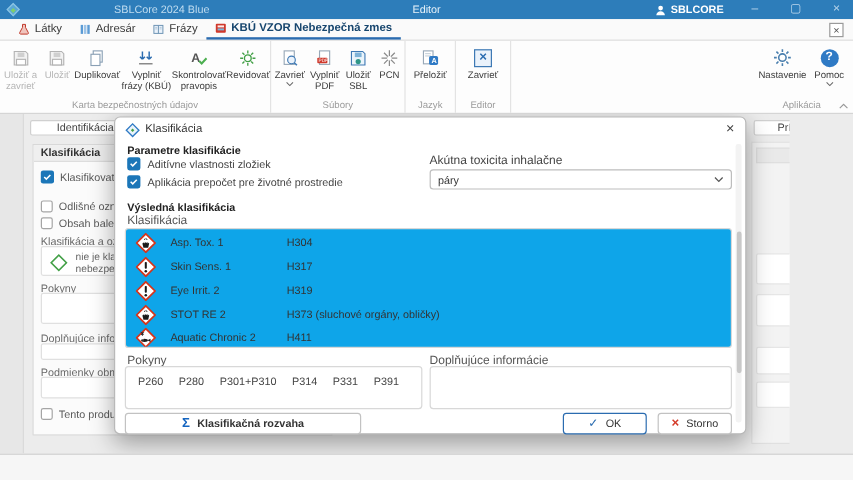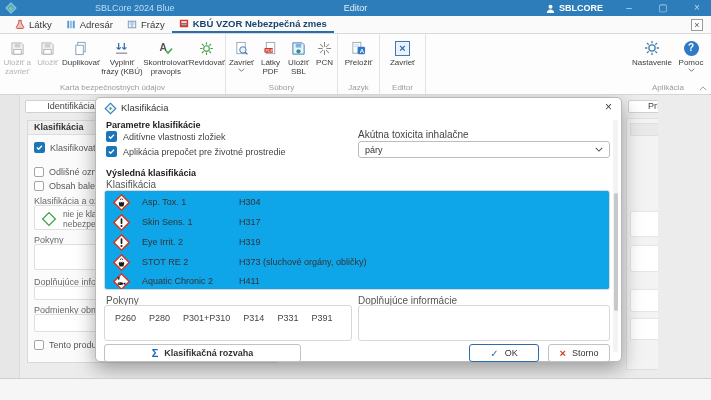--- a/index.html
+++ b/index.html
@@ -218,21 +218,21 @@
             </svg>
         </div>
         <div class="rbtn" style="width:28px;">
           <span class="ric">
               <svg width="15" height="15" viewBox="0 0 16 16">
                 <rect x="3.5" y="1.5" width="9" height="12" fill="#fff" stroke="#98a8b8"></rect>
                 <rect x="1.5" y="7.5" width="9" height="5" rx="0.8" fill="#d0392c"></rect>
                 <text x="2.6" y="11.6" font-size="4.2" fill="#fff" font-family="Liberation Sans, sans-serif">PDF</text>
               </svg>
             </span>
-          <span class="rlbl">Látky PDF</span>
+          <span class="rlbl">Vyplniť PDF</span>
         </div>
         <div class="rbtn" style="width:28px;">
           <span class="ric">
               <svg width="15" height="15" viewBox="0 0 16 16">
                 <path d="M2 2h10l2 2v10H2z" fill="#eaf4fb" stroke="#3e79b4"></path>
                 <rect x="5" y="3" width="6" height="4" fill="#7fb3d8"></rect>
                 <circle cx="8" cy="11" r="2.3" fill="#2e9688"></circle>
               </svg>
             </span>
           <span class="rlbl">Uložiť SBL</span>

